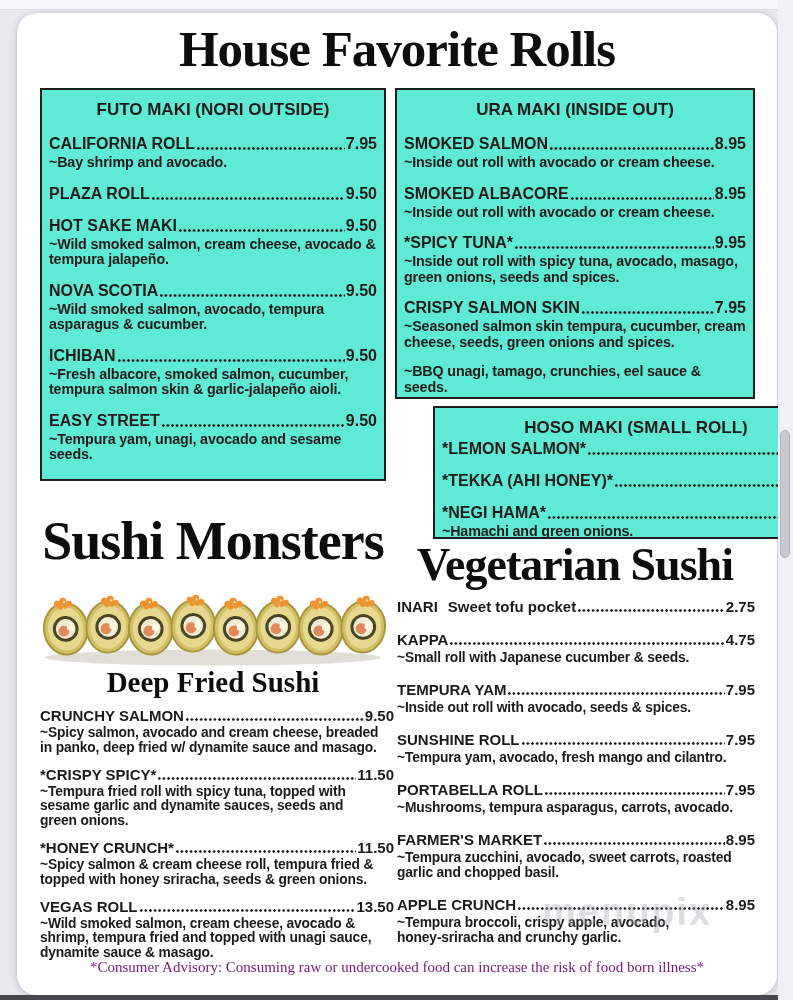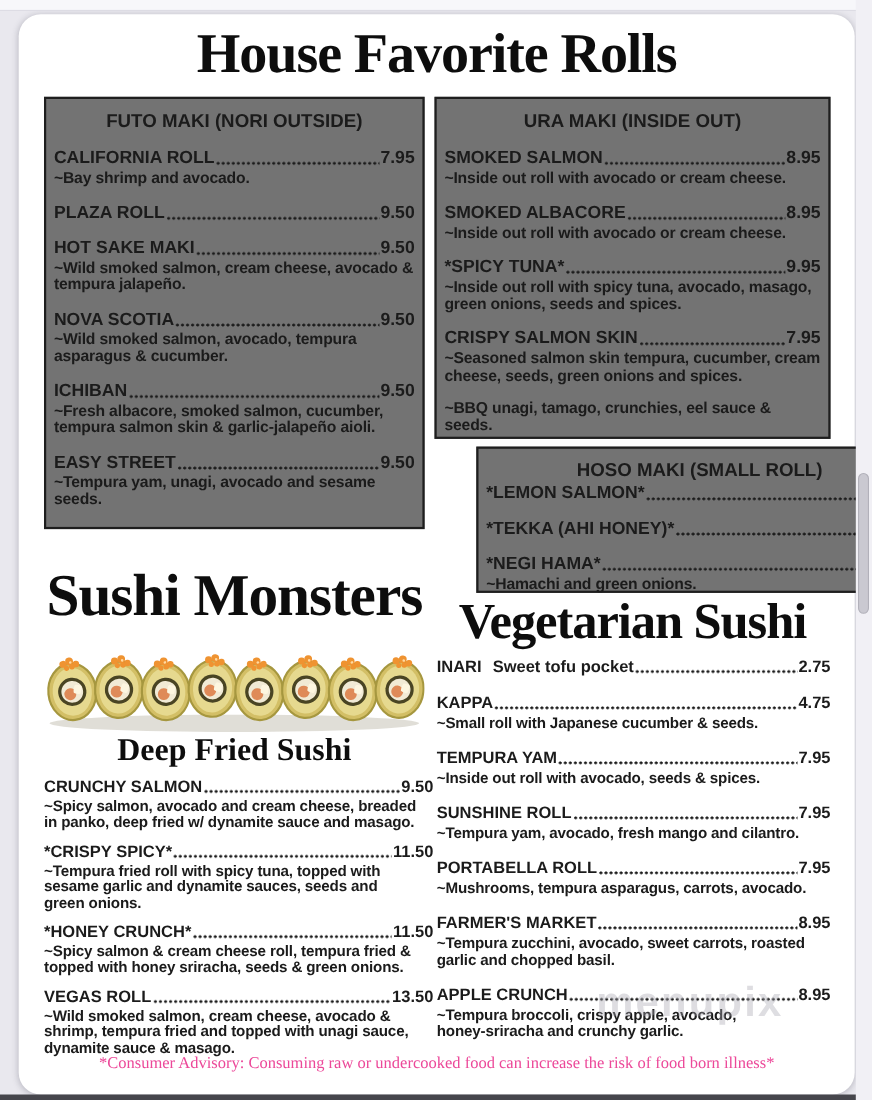--- a/index.html
+++ b/index.html
@@ -9,21 +9,21 @@
        border-bottom:1px solid #dddce4;z-index:4;}
   .bottom-bar{position:absolute;left:0;bottom:0;width:100%;height:5px;background:#46464c;z-index:5;}
   .paper{position:absolute;left:17px;top:13px;width:760px;height:982px;background:#ffffff;
        box-shadow:0 1px 6px rgba(60,60,80,.28);z-index:1;border-radius:20px;}
   .scroll-track{position:absolute;right:0;top:0;width:15px;height:100%;background:#f1f0f5;z-index:6;}
   .scroll-thumb{position:absolute;left:2px;top:430px;width:10px;height:128px;background:#cac9d1;
        border:1px solid #b2b1ba;border-radius:6px;box-sizing:border-box;}
   .serif{font-family:"Liberation Serif",serif;font-weight:bold;color:#0d0d0d;}
   .page-title{position:absolute;top:7px;left:0;width:100%;text-align:center;font-size:51px;
        letter-spacing:-1px;}
-  .box{position:absolute;border:2px solid #1e1e1e;padding:8px 7px;box-sizing:border-box;background:#737373;}
+  .box{position:absolute;border:2px solid #1e1e1e;padding:8px 7px;box-sizing:border-box;background:#5eead4;}
   #box-futo{left:23px;top:75px;width:346px;height:393px;}
   #box-ura{left:378px;top:75px;width:360px;height:311px;}
   #box-hoso{left:384px;top:393px;width:406px;height:133px;margin-left:32px;}
   .box-header{text-align:center;font-weight:bold;font-size:17px;margin:2px 0 15px 0;}
   #box-hoso .box-header{margin-bottom:2px;}
   .mi{margin-bottom:14px;}
   .ln{display:flex;align-items:center;font-weight:bold;font-size:16px;line-height:18px;}
   .nm{white-space:nowrap;}
   .inl{white-space:nowrap;margin-left:10px;}
   .dots{flex:1;align-self:flex-end;height:5px;margin:0 1px 2px 1px;
@@ -40,21 +40,21 @@
   #col-veg .ds{font-size:13.8px;line-height:15px;}
   #col-monsters .mi{margin-bottom:10px;}
   #col-veg .mi{margin-bottom:16px;}
   #monsters-title{position:absolute;left:23px;top:497px;width:346px;text-align:center;
        font-size:54px;letter-spacing:-1px;z-index:2;}
   #sushi-photo{position:absolute;left:23px;top:560px;width:346px;height:95px;z-index:2;}
   #deep-fried{position:absolute;left:23px;top:653px;width:346px;text-align:center;font-size:29px;z-index:2;}
   #veg-title{position:absolute;left:378px;top:525px;width:360px;text-align:center;
        font-size:46px;letter-spacing:-1px;}
   #advisory{position:absolute;left:0;top:946px;width:100%;text-align:center;
-       font-family:"Liberation Serif",serif;font-size:15px;color:#ec4899;}
+       font-family:"Liberation Serif",serif;font-size:15px;color:#701a75;}
   #watermark{position:absolute;left:525px;top:878px;font-size:38px;font-weight:bold;
        color:#a9a8b2;opacity:.38;letter-spacing:2px;z-index:3;}
   .paper-inner{position:relative;width:100%;height:100%;}
 </style>
 </head>
 <body>
 
 <div class="top-strip"></div>
 
 <div class="paper">

